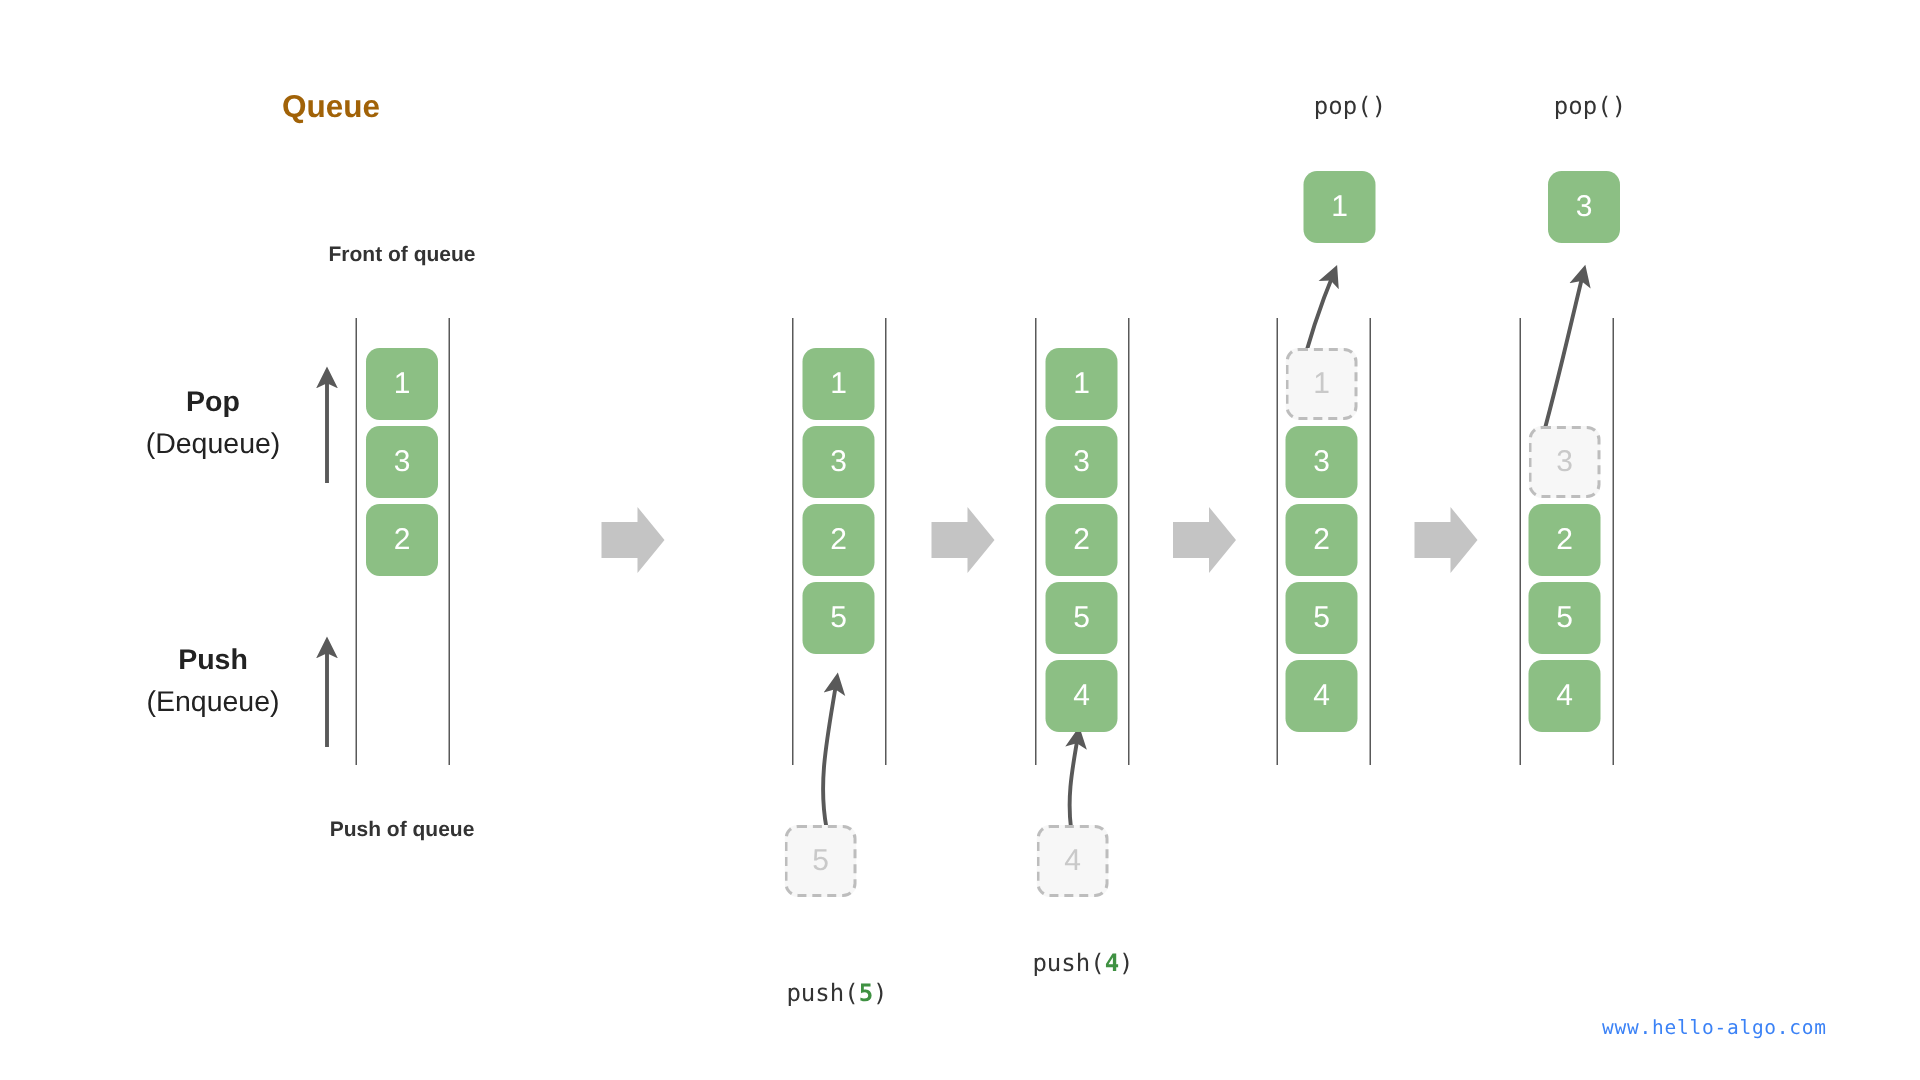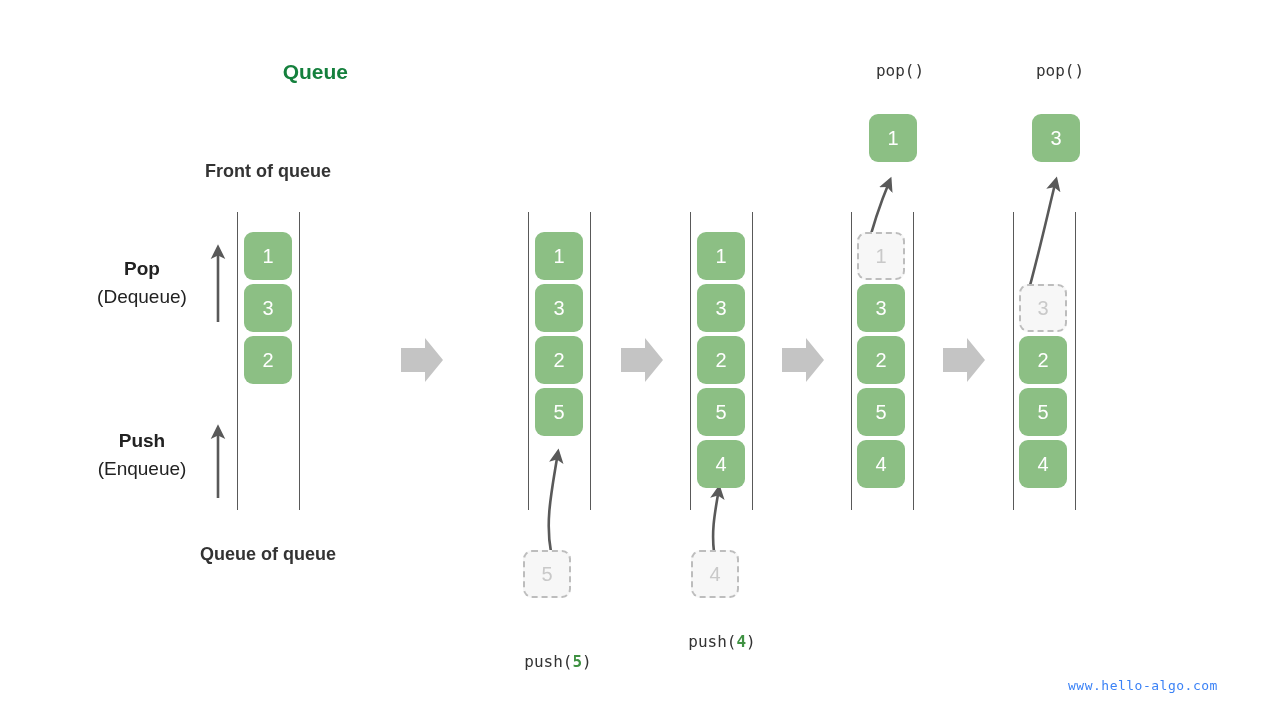--- a/index.html
+++ b/index.html
@@ -5,25 +5,25 @@
   html,body{margin:0;padding:0;}
   body{
     width:1280px;height:720px;background:#ffffff;
     font-family:"Liberation Sans",sans-serif;
     position:relative;overflow:hidden;
   }
   .stage{position:absolute;left:0;top:0;width:1280px;height:720px;}
 
   
   .title{
-    position:absolute;color:#15803d;font-weight:bold;font-size:21px;
-    white-space:nowrap;text-align:right;
+    position:absolute;color:#a16207;font-weight:bold;font-size:21px;
+    white-space:nowrap;text-align:left;
   }
   .hdr{
-    position:absolute;color:#333333;font-weight:bold;font-size:18px;
+    position:absolute;color:#333333;font-weight:bold;font-size:14px;
     white-space:nowrap;text-align:center;
   }
   .sidelbl{
     position:absolute;text-align:center;white-space:nowrap;color:#222222;
     line-height:1.45;
   }
   .sidelbl .b{font-weight:bold;font-size:19px;display:block;}
   .sidelbl .n{font-weight:normal;font-size:19px;display:block;}
 
   .mono{
@@ -101,21 +101,21 @@
 
     <g>
       <path d="M1026,300 C1038,258 1048,212 1056,180" fill="none" stroke="#595959" stroke-width="2.6" marker-end="url(#ah)"></path>
     </g>
   </svg>
 
   <div class="title" style="left:188px;top:60px;width:160px;">Queue</div>
 
   <div class="hdr" style="left:188px;top:161px;width:160px;">Front of queue</div>
 
-  <div class="hdr" style="left:188px;top:544px;width:160px;">Queue of queue</div>
+  <div class="hdr" style="left:188px;top:544px;width:160px;">Push of queue</div>
 
   <div class="sidelbl" style="left:52px;top:427px;width:180px;">
     <span class="b">Push</span>
     <span class="n">(Enqueue)</span>
   </div>
 
   <div class="sidelbl" style="left:52px;top:255px;width:180px;">
     <span class="b">Pop</span>
     <span class="n">(Dequeue)</span>
   </div>

